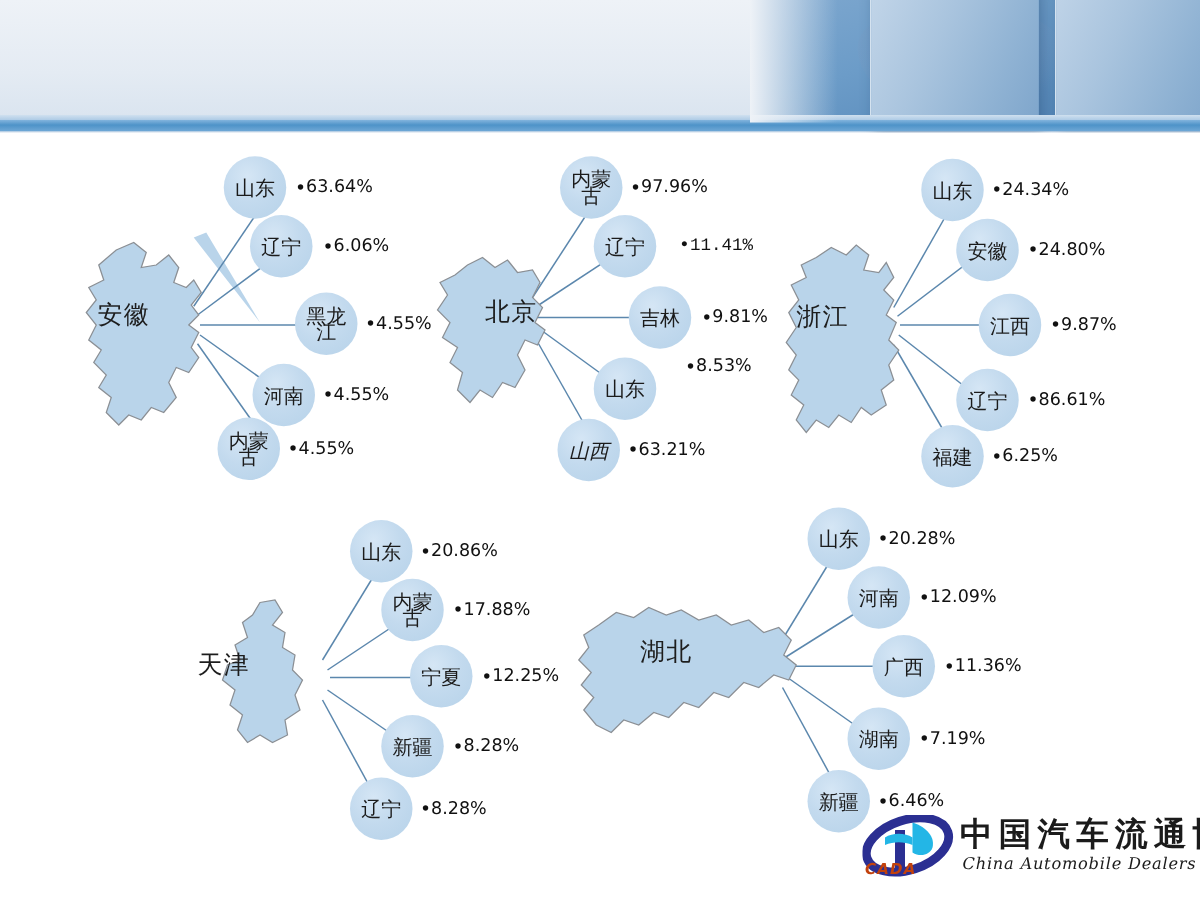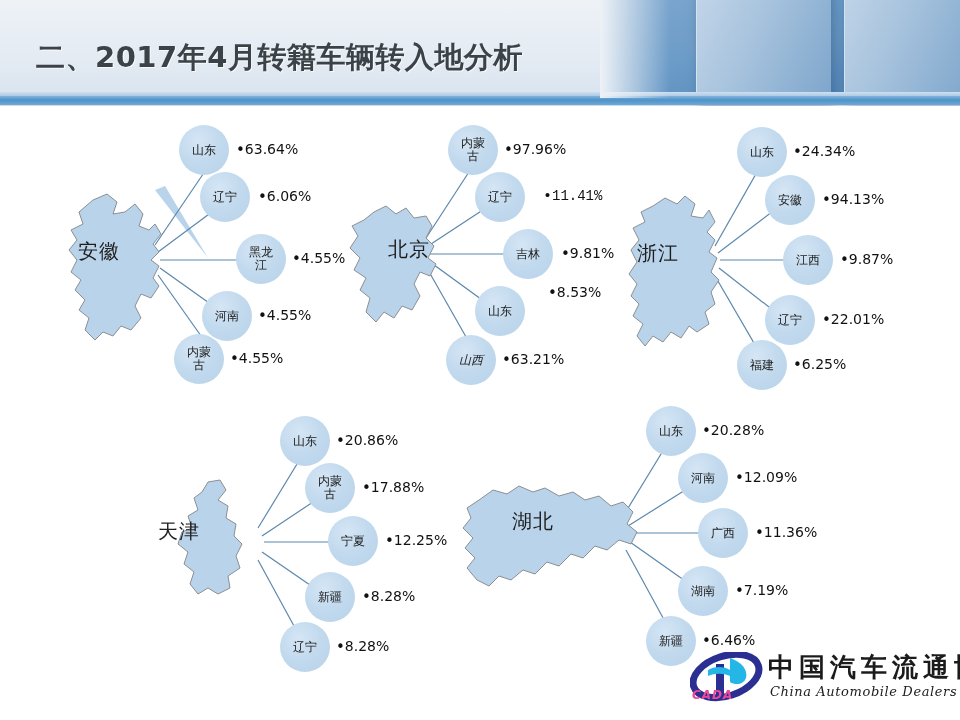--- a/index.html
+++ b/index.html
@@ -71,21 +71,21 @@
     letter-spacing:1px;
   }
 
   .node{
     position:absolute;
     border-radius:50%;
     background:radial-gradient(circle at 38% 32%,#d5e6f5 0%,#c3daee 45%,#b6d2e9 100%);
     display:flex;align-items:center;justify-content:center;
     text-align:center;
     color:#1b1b1b;
-    font-size:12px;line-height:13px;
+    font-size:16px;line-height:13px;
     font-family:"DejaVu Sans","Liberation Sans",sans-serif;
     box-sizing:border-box;
   }
   .node span{display:block;white-space:pre-line;}
 
   .pct{
     position:absolute;
     font-size:14px;color:#111;white-space:nowrap;
     font-family:"DejaVu Sans","Liberation Sans",sans-serif;
   }
@@ -103,21 +103,21 @@
     font-family:"DejaVu Serif","Liberation Serif",serif;
   }
   .logo-en{
     position:absolute;left:80px;top:36px;
     font-size:13px;font-style:italic;color:#1b1b1b;
     letter-spacing:.6px;white-space:nowrap;
     font-family:"DejaVu Serif","Liberation Serif",serif;
   }
   .logo-cada{
     position:absolute;left:2px;top:40px;
-    font-size:12px;font-weight:bold;font-style:italic;color:#ec4899;
+    font-size:12px;font-weight:bold;font-style:italic;color:#c2410c;
     letter-spacing:1px;
     font-family:"DejaVu Sans","Liberation Sans",sans-serif;
   }
 </style>
 </head>
 <body>
 
 <div id="slide">
 
   <div class="header">
@@ -125,21 +125,20 @@
       <div class="globe"></div>
       <div class="cube cube1">
           <div class="face"></div>
         </div>
       <div class="cube cube2">
           <div class="face"></div>
         </div>
 
       <div class="fade-l"></div>
     </div>
-    <div class="title">二、2017年4月转籍车辆转入地分析</div>
     <div class="header-rule-top"></div>
     <div class="header-rule"></div>
   </div>
 
   <div class="group" style="left:60px;top:110px;width:300px;height:280px;">
     <svg class="svg-lines" width="300" height="280">
       <path d="M95 80 Q100 78 105 76 L148 148 L148 148" fill="#b9d4ea" stroke="none"></path>
       <g stroke="#5b87ad" stroke-width="1.2" fill="none">
         <line x1="95" y1="135" x2="156" y2="45"></line>
         <line x1="98" y1="142" x2="168" y2="90"></line>
@@ -272,35 +271,35 @@
       <span>山东</span>
     </div>
     <div class="pct" style="left:168px;top:33px;">
       <span class="bullet">•</span><span>24.34%</span>
     </div>
 
     <div class="node" style="left:140px;top:65px;width:50px;height:50px;">
       <span>安徽</span>
     </div>
     <div class="pct" style="left:197px;top:81px;">
-      <span class="bullet">•</span><span>94.13%</span>
+      <span class="bullet">•</span><span>24.80%</span>
     </div>
 
     <div class="node" style="left:158px;top:125px;width:50px;height:50px;">
       <span>江西</span>
     </div>
     <div class="pct" style="left:215px;top:141px;">
       <span class="bullet">•</span><span>9.87%</span>
     </div>
 
     <div class="node" style="left:140px;top:185px;width:50px;height:50px;">
       <span>辽宁</span>
     </div>
     <div class="pct" style="left:197px;top:201px;">
-      <span class="bullet">•</span><span>22.01%</span>
+      <span class="bullet">•</span><span>86.61%</span>
     </div>
 
     <div class="node" style="left:112px;top:230px;width:50px;height:50px;">
       <span>福建</span>
     </div>
     <div class="pct" style="left:168px;top:246px;">
       <span class="bullet">•</span><span>6.25%</span>
     </div>
   </div>
 

